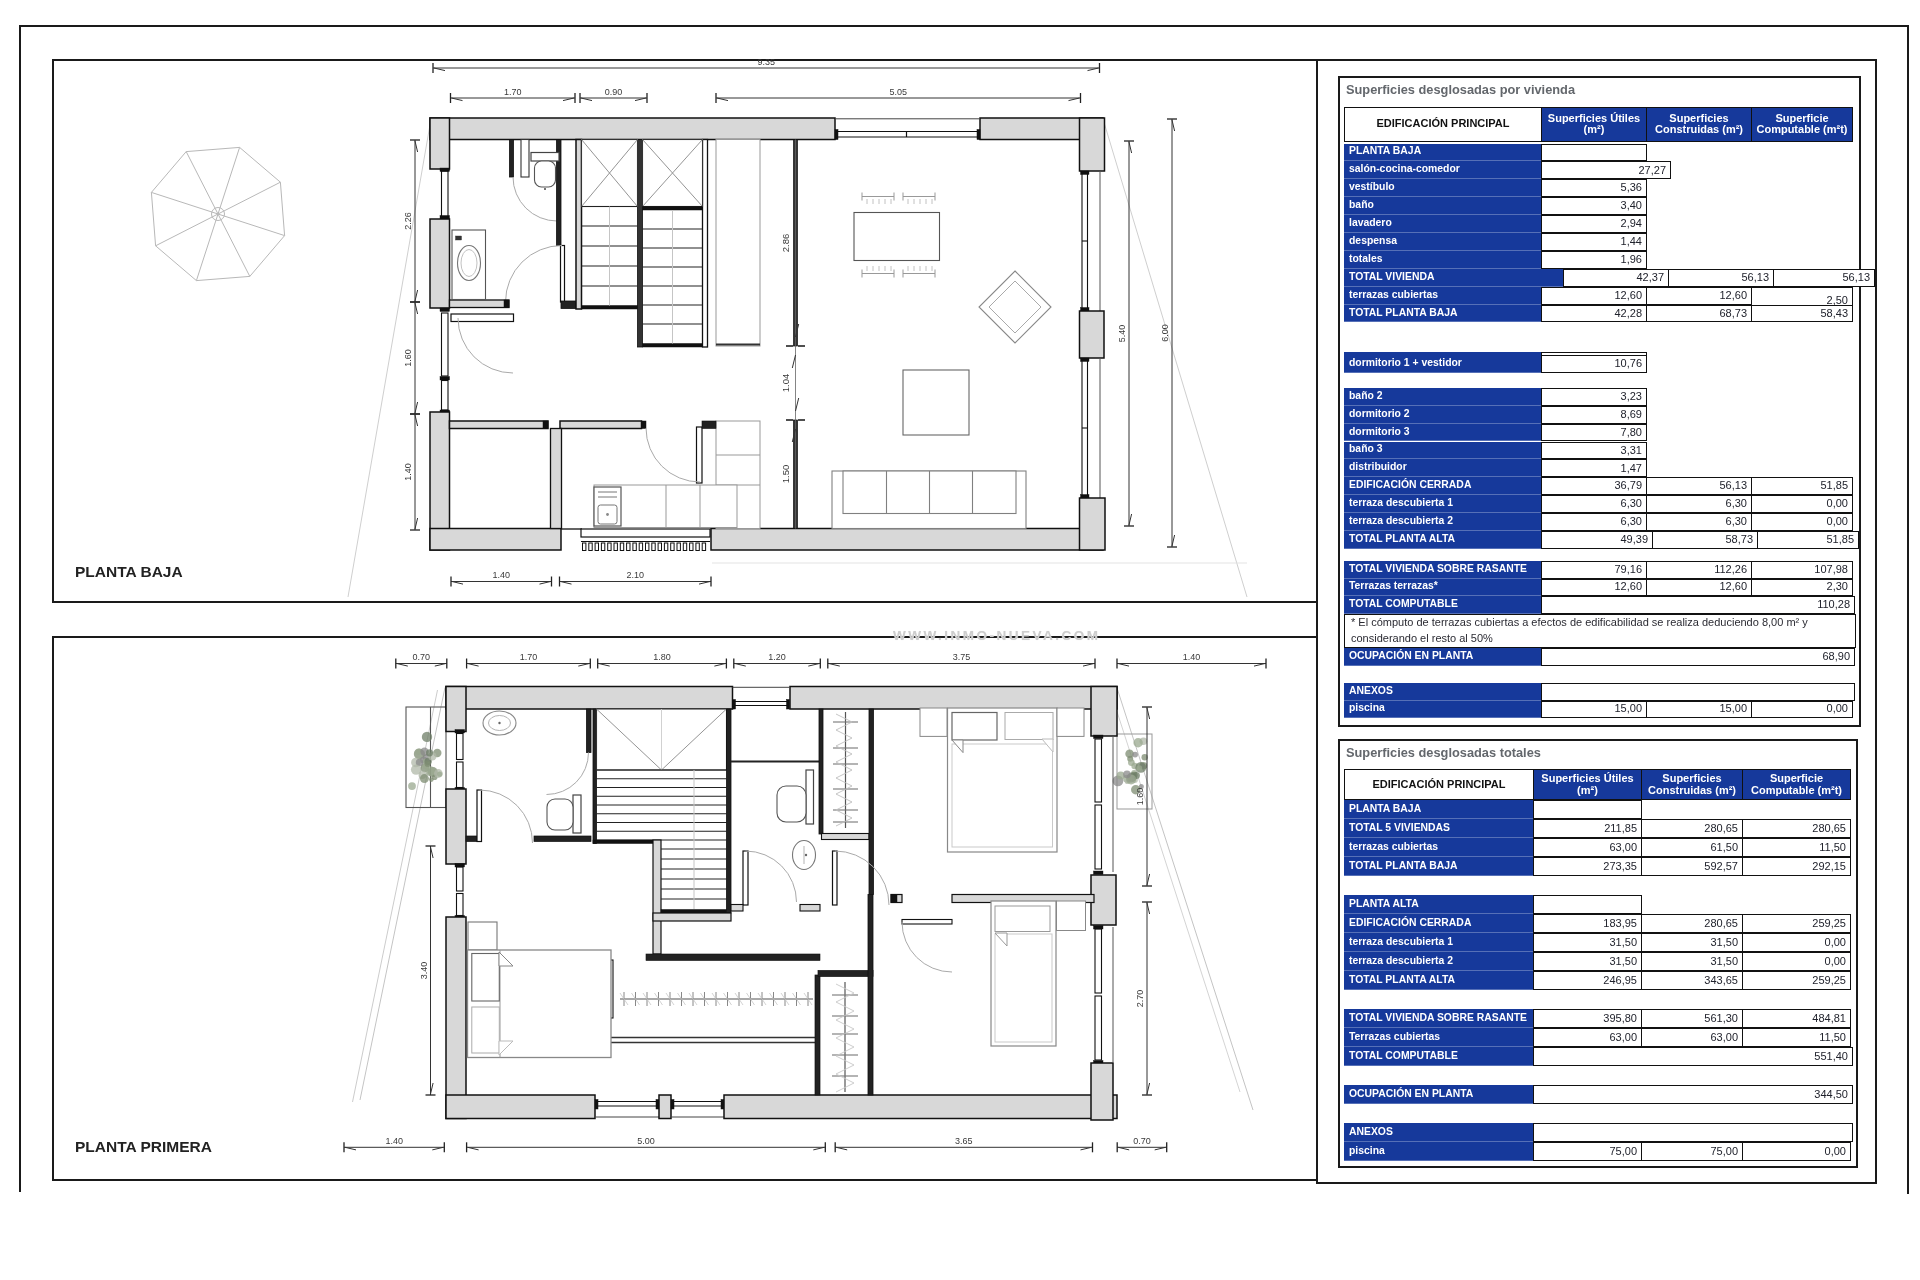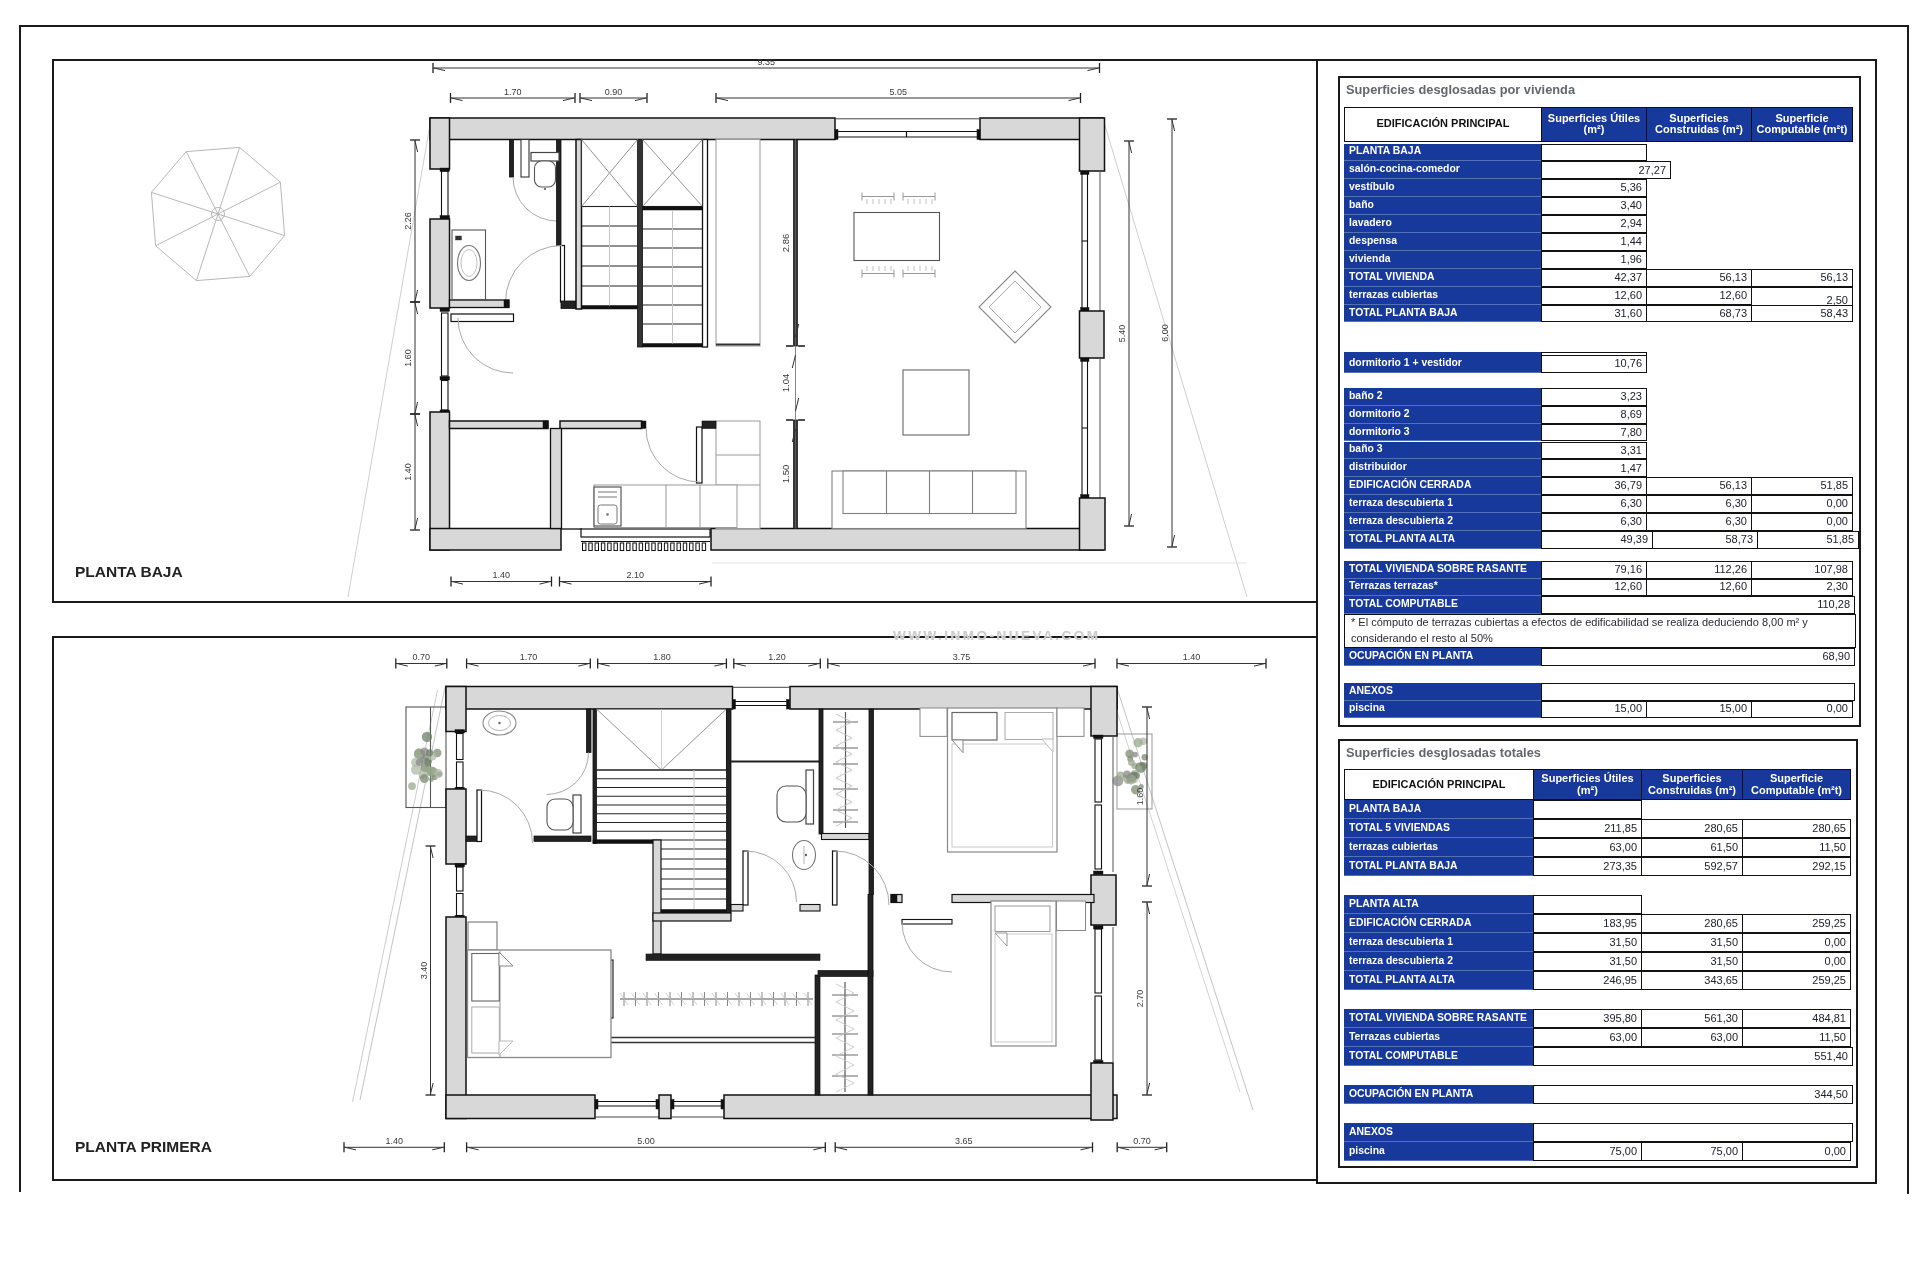--- a/index.html
+++ b/index.html
@@ -900,43 +900,43 @@
 </div>
 
 <div class="row" style="left:1344px;top:233.00000000000003px;height:17.9px">
 <div class="c lbl" style="width:198px;height:17.9px">despensa</div>
 <div class="c val" style="width:106px;height:17.9px">1,44</div>
 <div class="c" style="width:106px;height:17.9px"></div>
 <div class="c" style="width:102px;height:17.9px"></div>
 </div>
 
 <div class="row" style="left:1344px;top:250.90000000000003px;height:17.9px">
-<div class="c lbl" style="width:198px;height:17.9px">vivienda</div>
+<div class="c lbl" style="width:198px;height:17.9px">totales</div>
 <div class="c val" style="width:106px;height:17.9px">1,96</div>
 <div class="c" style="width:106px;height:17.9px"></div>
 <div class="c" style="width:102px;height:17.9px"></div>
 </div>
 
 <div class="row" style="left:1344px;top:268.8px;height:17.9px">
-<div class="c lbl" style="width:198px;height:17.9px">TOTAL VIVIENDA</div>
+<div class="c lbl" style="width:220px;height:17.9px">TOTAL VIVIENDA</div>
 <div class="c val" style="width:106px;height:17.9px">42,37</div>
 <div class="c val" style="width:106px;height:17.9px">56,13</div>
 <div class="c val" style="width:102px;height:17.9px">56,13</div>
 </div>
 
 <div class="row" style="left:1344px;top:286.7px;height:17.9px">
 <div class="c lbl" style="width:198px;height:17.9px">terrazas cubiertas</div>
 <div class="c val" style="width:106px;height:17.9px">12,60</div>
 <div class="c val" style="width:106px;height:17.9px">12,60</div>
 <div class="c val" style="width:102px;height:29px">2,50</div>
 </div>
 
 <div class="row" style="left:1344px;top:304.59999999999997px;height:17.9px">
 <div class="c lbl" style="width:198px;height:17.9px">TOTAL PLANTA BAJA</div>
-<div class="c val" style="width:106px;height:17.9px">31,60</div>
+<div class="c val" style="width:106px;height:17.9px">42,28</div>
 <div class="c val" style="width:106px;height:17.9px">68,73</div>
 <div class="c val" style="width:102px;height:17.9px">58,43</div>
 </div>
 
 <div class="row" style="left:1344px;top:352px;height:17.9px">
 <div class="c lbl" style="width:198px;height:17.9px">PLANTA ALTA</div>
 <div class="c emp" style="width:106px;height:17.9px"></div>
 <div class="c" style="width:106px;height:17.9px"></div>
 <div class="c" style="width:102px;height:17.9px"></div>
 </div>

